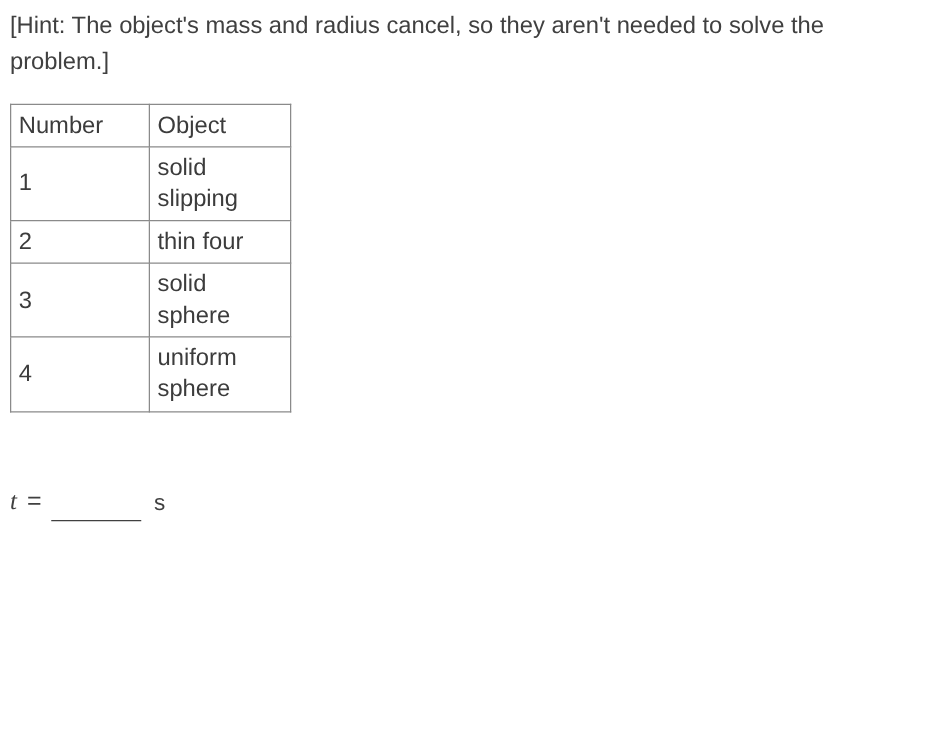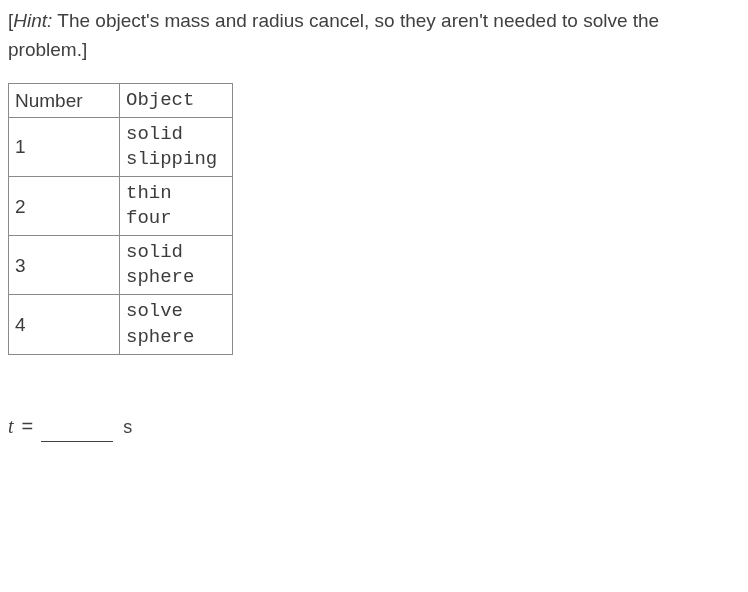--- a/index.html
+++ b/index.html
@@ -12,35 +12,35 @@
     color: #404040;
   }
   .wrap {
     padding: 6px 8px 8px 8px;
     font-size: 19px;
     line-height: 1.55;
   }
   .p1 { margin: 0 0 14px 0; }
   .p2 { margin: 0 0 18px 0; }
   .deg { font-size: 0.65em; vertical-align: super; line-height: 0; }
-  .ital { font-style: italic; }
+  .ital { }
   table.objs {
     border-collapse: collapse;
     margin-top: 2px;
   }
   table.objs td {
     border: 1px solid #8a8a8a;
     padding: 4px 6px 4px 6px;
     vertical-align: middle;
     font-size: 19px;
     line-height: 1.32;
     color: #3c3c3c;
   }
   table.objs td.colnum { width: 98px; }
-  table.objs td.colobj { width: 100px; font-family: Liberation Mono, monospace; }
+  table.objs td.colobj { width: 100px; }
   .answer-row {
     margin-top: 56px;
     display: flex;
     align-items: flex-end;
     font-size: 20px;
   }
   .tvar {
     font-family: "Georgia", "Times New Roman", serif;
     font-style: italic;
     margin-right: 6px;
@@ -87,21 +87,21 @@
     <tr>
       <td class="colnum">3</td>
       <td class="colobj">
         <span>solid</span><br>
         <span>sphere</span>
       </td>
     </tr>
     <tr>
       <td class="colnum">4</td>
       <td class="colobj">
-        <span>solve</span><br>
+        <span>uniform</span><br>
         <span>sphere</span>
       </td>
     </tr>
   </tbody>
     </table>
 
   <div class="answer-row">
     <span class="tvar">t</span>
     <span class="eq">=</span>
     <span class="blank"></span>

